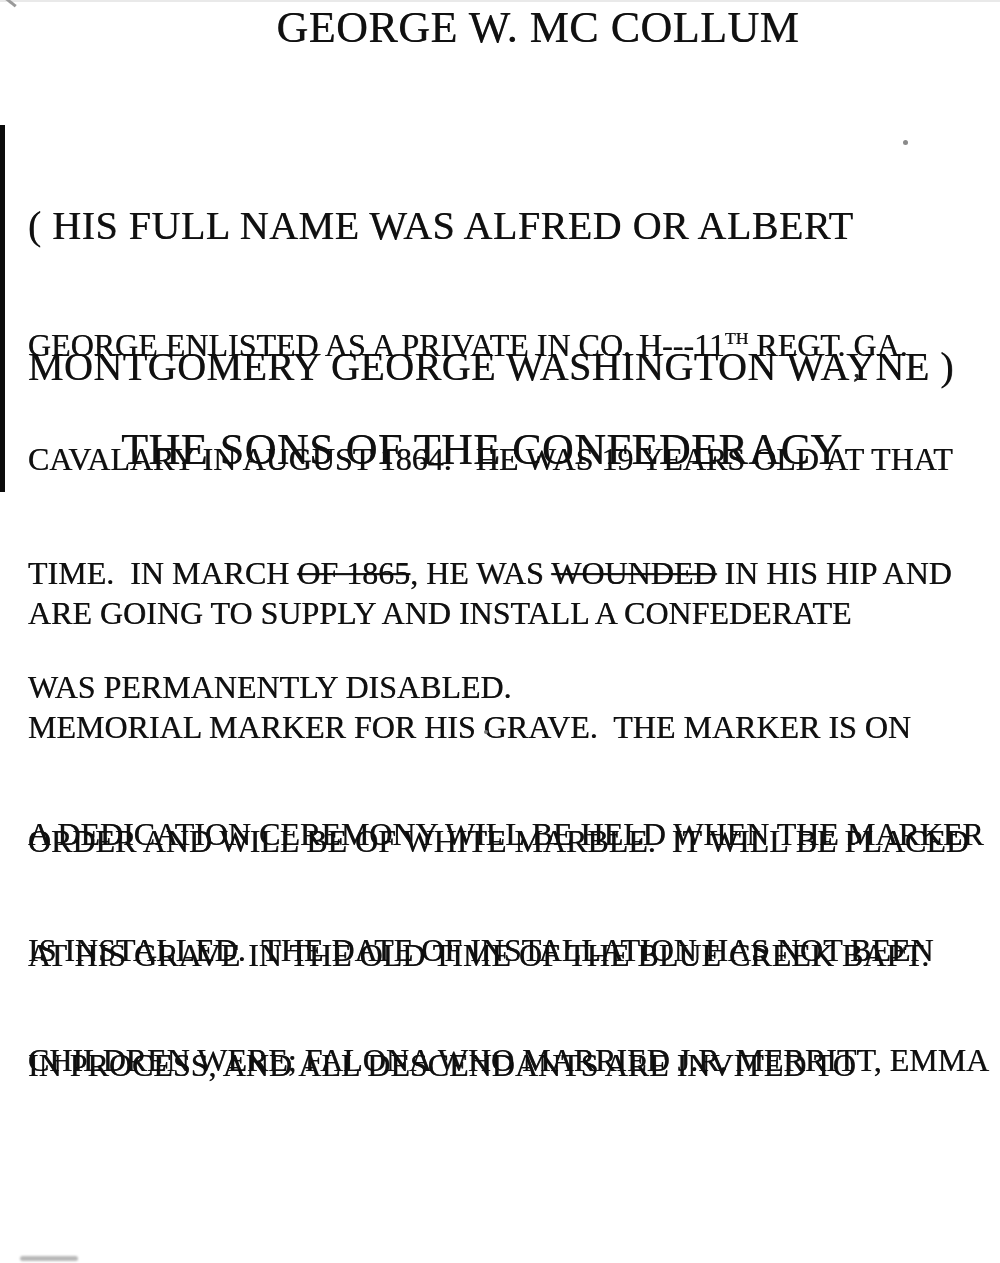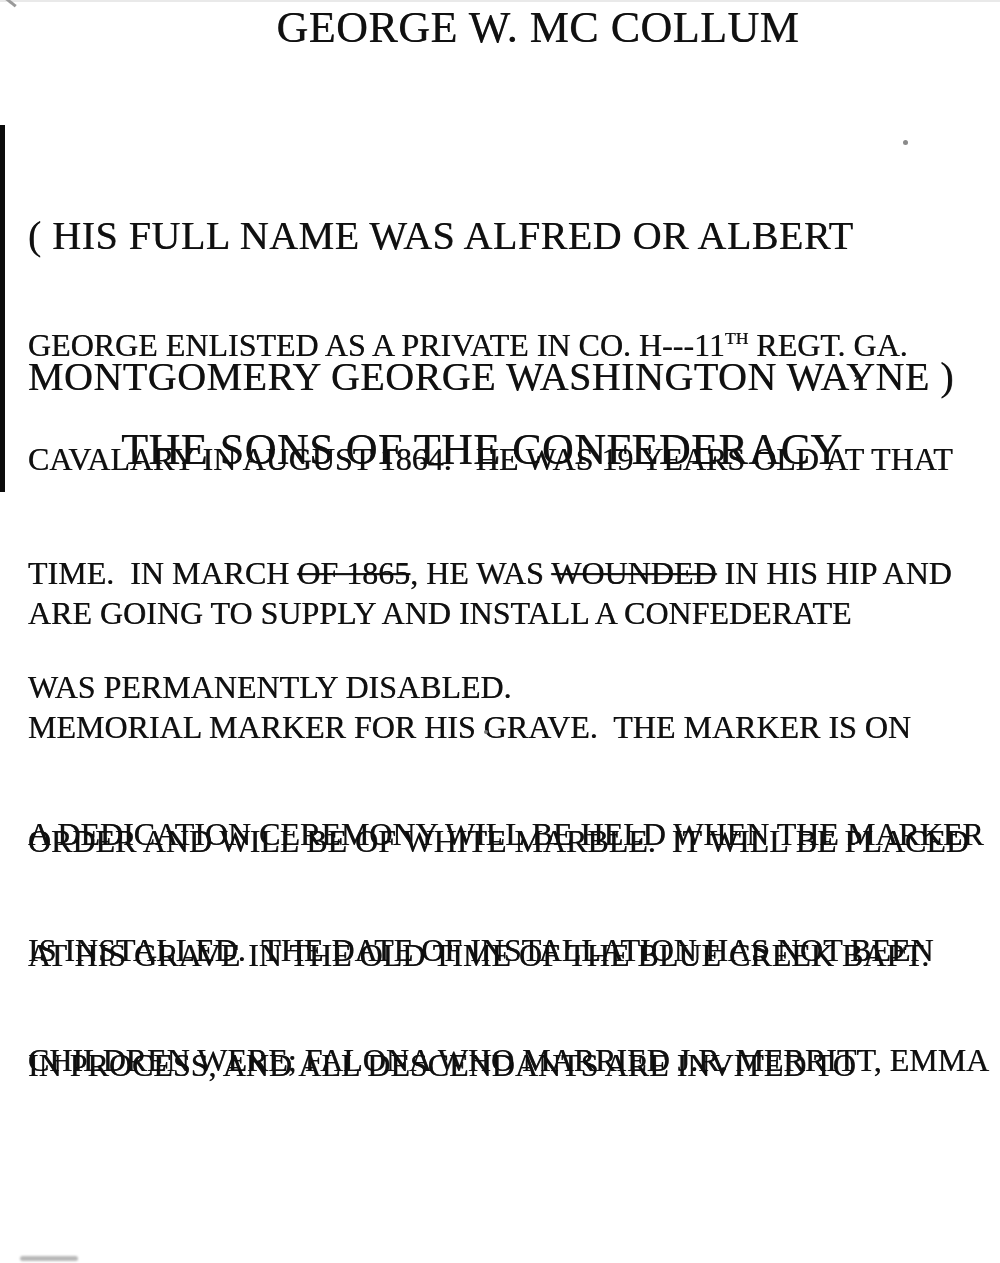--- a/index.html
+++ b/index.html
@@ -30,21 +30,21 @@
     position: absolute;
     top: 6px; left: 0; width: 1000px;
     text-align: center;
     transform: translateX(38px);
     font-size: 44px;
     letter-spacing: 0.5px;
     line-height: 1;
   }
   .name-note {
     position: absolute;
-    top: 118px; left: 28px;
+    top: 108px; left: 28px;
     font-size: 40px;
     letter-spacing: 0.5px;
     line-height: 47px;
   }
   .section-heading {
     position: absolute;
     top: 428px; left: 28px; width: 908px;
     text-align: center;
     font-size: 44px;
     letter-spacing: 0.5px;

